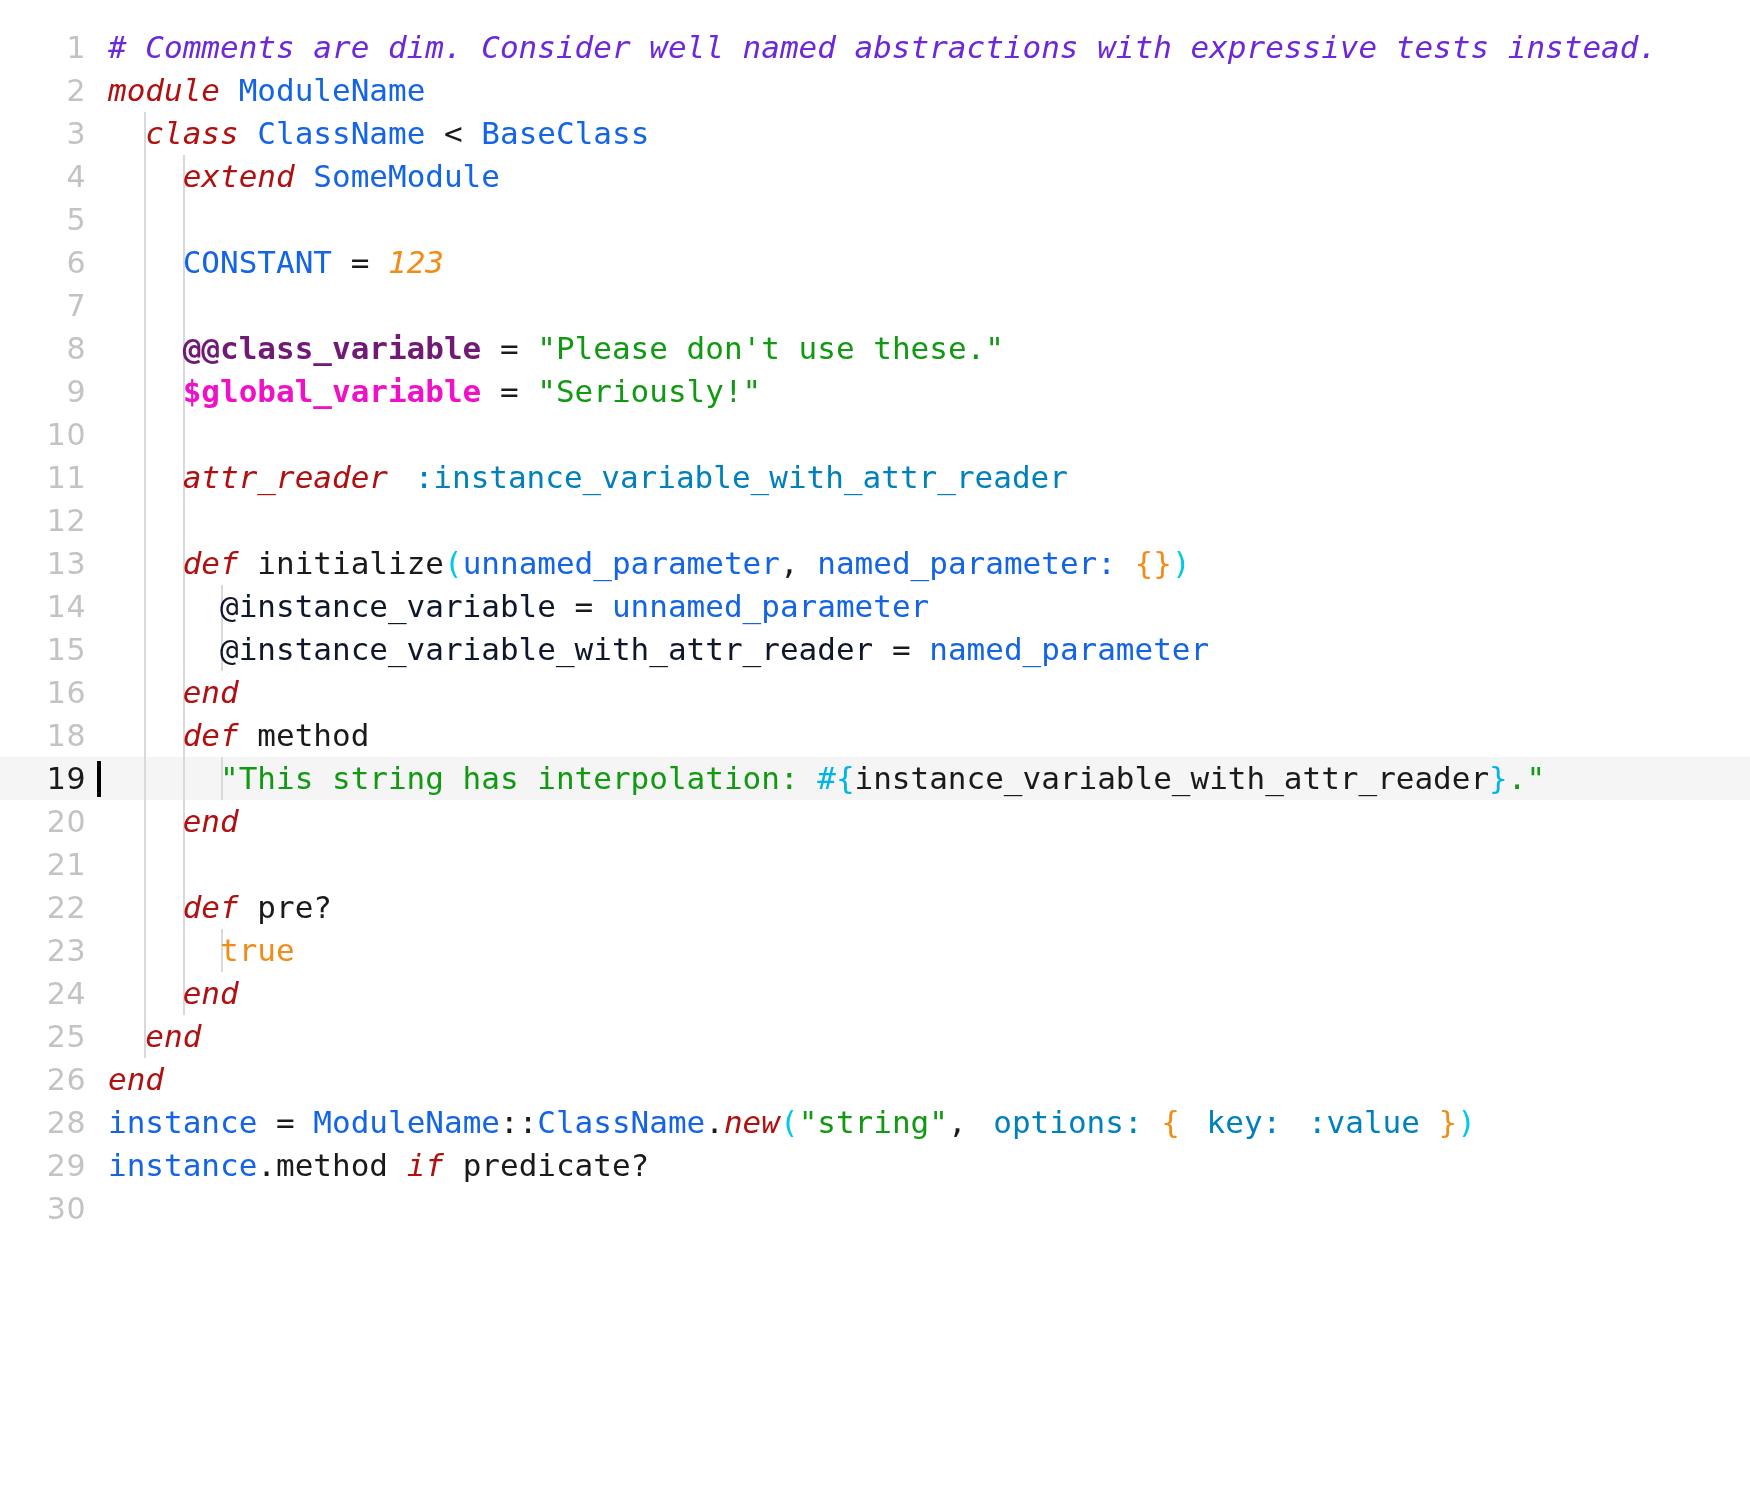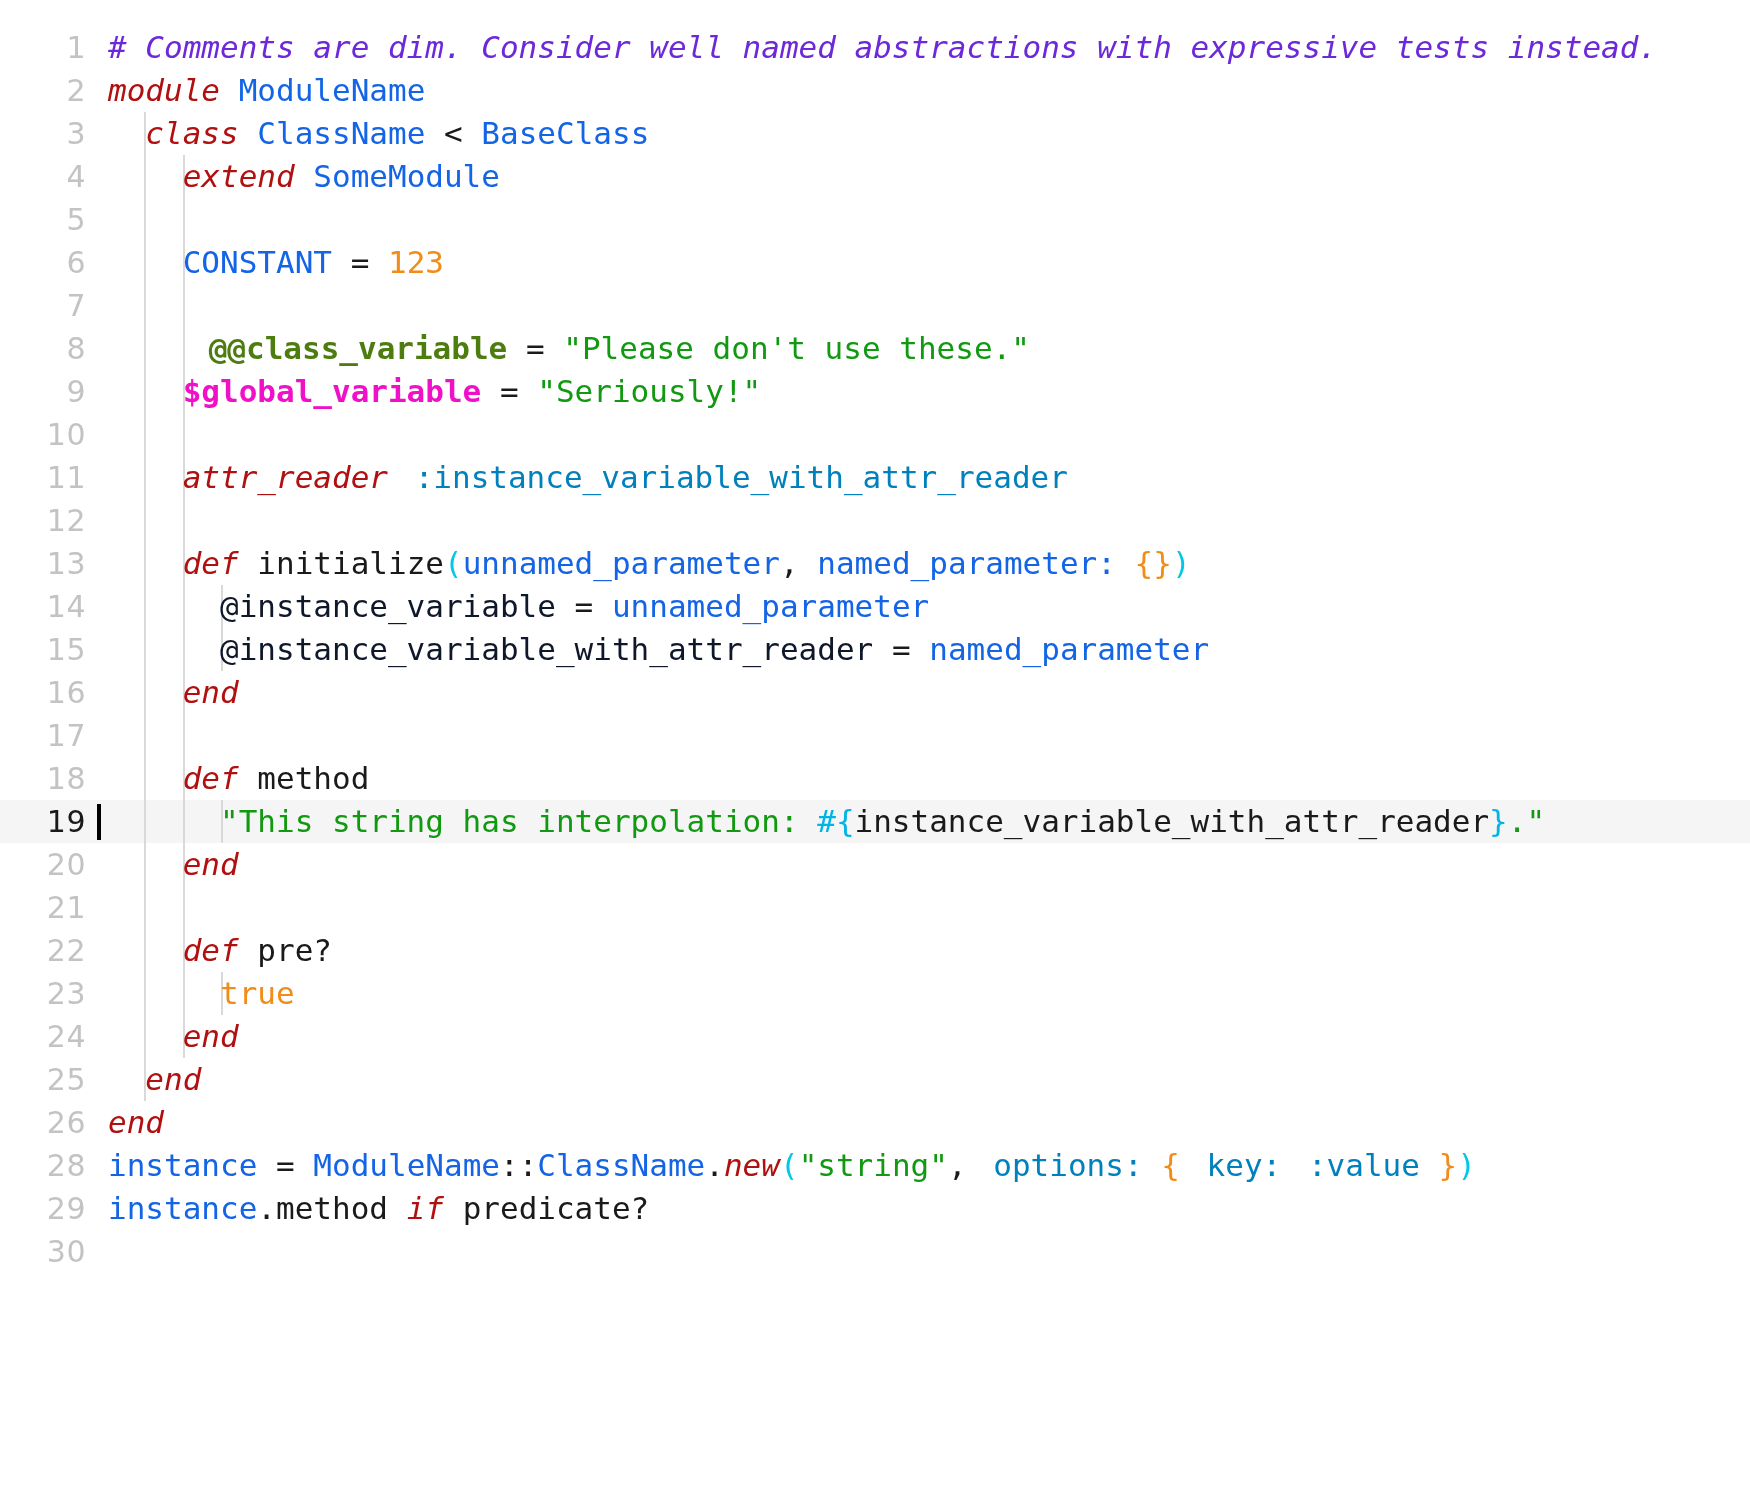--- a/index.html
+++ b/index.html
@@ -102,24 +102,24 @@
     display: block;
     padding-left: 0px;
   }
 
   
   .t-comment  { color: #6d28d9; font-style: italic; }
   .t-kw       { color: #b01010; font-style: italic; }
   .t-const    { color: #1464e6; }
   .t-ident    { color: #1464e6; }
   .t-plain    { color: #1a1a1a; }
-  .t-num      { color: #f28c18; }
+  .t-num      { color: #f28c18; font-style: italic; }
   .t-bool     { color: #f28c18; }
   .t-str      { color: #119911; }
-  .t-cvar     { color: #4d7c0f; font-weight: bold; padding-left: 26px; }
+  .t-cvar     { color: #701a75; font-weight: bold; }
   .t-gvar     { color: #f010c8; font-weight: bold; }
   .t-ivar     { color: #0f172a; }
   .t-sym      { color: #0081bd; margin-left: 8px; }
   .t-br1      { color: #00c8e6; }
   .t-br2      { color: #f28c18; }
   .t-interp   { color: #00b4e6; }
   .t-op       { color: #1a1a1a; }
 </style>
 </head>
 <body>
@@ -134,21 +134,20 @@
     <div class="code-line"><div class="gutter">7</div><div class="cursor-col"></div><div class="content"><div class="guides"><div class="guide g1"></div><div class="guide g2"></div></div><span class="text"></span></div></div>
     <div class="code-line"><div class="gutter">8</div><div class="cursor-col"></div><div class="content"><div class="guides"><div class="guide g1"></div><div class="guide g2"></div></div><span class="text"><span class="t-plain">    </span><span class="t-cvar">@@class_variable</span><span class="t-plain"> </span><span class="t-op">=</span><span class="t-plain"> </span><span class="t-str">"Please don't use these."</span></span></div></div>
     <div class="code-line"><div class="gutter">9</div><div class="cursor-col"></div><div class="content"><div class="guides"><div class="guide g1"></div><div class="guide g2"></div></div><span class="text"><span class="t-plain">    </span><span class="t-gvar">$global_variable</span><span class="t-plain"> </span><span class="t-op">=</span><span class="t-plain"> </span><span class="t-str">"Seriously!"</span></span></div></div>
     <div class="code-line"><div class="gutter">10</div><div class="cursor-col"></div><div class="content"><div class="guides"><div class="guide g1"></div><div class="guide g2"></div></div><span class="text"></span></div></div>
     <div class="code-line"><div class="gutter">11</div><div class="cursor-col"></div><div class="content"><div class="guides"><div class="guide g1"></div><div class="guide g2"></div></div><span class="text"><span class="t-plain">    </span><span class="t-kw">attr_reader</span><span class="t-plain"> </span><span class="t-sym">:instance_variable_with_attr_reader</span></span></div></div>
     <div class="code-line"><div class="gutter">12</div><div class="cursor-col"></div><div class="content"><div class="guides"><div class="guide g1"></div><div class="guide g2"></div></div><span class="text"></span></div></div>
     <div class="code-line"><div class="gutter">13</div><div class="cursor-col"></div><div class="content"><div class="guides"><div class="guide g1"></div><div class="guide g2"></div></div><span class="text"><span class="t-plain">    </span><span class="t-kw">def</span><span class="t-plain"> </span><span class="t-plain">initialize</span><span class="t-br1">(</span><span class="t-ident">unnamed_parameter</span><span class="t-op">,</span><span class="t-plain"> </span><span class="t-ident">named_parameter:</span><span class="t-plain"> </span><span class="t-br2">{}</span><span class="t-br1">)</span></span></div></div>
     <div class="code-line"><div class="gutter">14</div><div class="cursor-col"></div><div class="content"><div class="guides"><div class="guide g1"></div><div class="guide g2"></div><div class="guide g3"></div></div><span class="text"><span class="t-plain">      </span><span class="t-ivar">@instance_variable</span><span class="t-plain"> </span><span class="t-op">=</span><span class="t-plain"> </span><span class="t-ident">unnamed_parameter</span></span></div></div>
     <div class="code-line"><div class="gutter">15</div><div class="cursor-col"></div><div class="content"><div class="guides"><div class="guide g1"></div><div class="guide g2"></div><div class="guide g3"></div></div><span class="text"><span class="t-plain">      </span><span class="t-ivar">@instance_variable_with_attr_reader</span><span class="t-plain"> </span><span class="t-op">=</span><span class="t-plain"> </span><span class="t-ident">named_parameter</span></span></div></div>
     <div class="code-line"><div class="gutter">16</div><div class="cursor-col"></div><div class="content"><div class="guides"><div class="guide g1"></div><div class="guide g2"></div></div><span class="text"><span class="t-plain">    </span><span class="t-kw">end</span></span></div></div>
-    <div class="code-line"><div class="gutter">17</div><div class="cursor-col"></div><div class="content"><div class="guides"><div class="guide g1"></div><div class="guide g2"></div></div><span class="text"></span></div></div>
     <div class="code-line"><div class="gutter">18</div><div class="cursor-col"></div><div class="content"><div class="guides"><div class="guide g1"></div><div class="guide g2"></div></div><span class="text"><span class="t-plain">    </span><span class="t-kw">def</span><span class="t-plain"> </span><span class="t-plain">method</span></span></div></div>
     <div class="code-line active"><div class="gutter">19</div><div class="cursor-col"><div class="caret"></div></div><div class="content"><div class="guides"><div class="guide g1"></div><div class="guide g2"></div><div class="guide g3"></div></div><span class="text"><span class="t-plain">      </span><span class="t-str">"This string has interpolation: </span><span class="t-interp">#{</span><span class="t-plain">instance_variable_with_attr_reader</span><span class="t-interp">}</span><span class="t-str">."</span></span></div></div>
     <div class="code-line"><div class="gutter">20</div><div class="cursor-col"></div><div class="content"><div class="guides"><div class="guide g1"></div><div class="guide g2"></div></div><span class="text"><span class="t-plain">    </span><span class="t-kw">end</span></span></div></div>
     <div class="code-line"><div class="gutter">21</div><div class="cursor-col"></div><div class="content"><div class="guides"><div class="guide g1"></div><div class="guide g2"></div></div><span class="text"></span></div></div>
     <div class="code-line"><div class="gutter">22</div><div class="cursor-col"></div><div class="content"><div class="guides"><div class="guide g1"></div><div class="guide g2"></div></div><span class="text"><span class="t-plain">    </span><span class="t-kw">def</span><span class="t-plain"> </span><span class="t-plain">pre?</span></span></div></div>
     <div class="code-line"><div class="gutter">23</div><div class="cursor-col"></div><div class="content"><div class="guides"><div class="guide g1"></div><div class="guide g2"></div><div class="guide g3"></div></div><span class="text"><span class="t-plain">      </span><span class="t-bool">true</span></span></div></div>
     <div class="code-line"><div class="gutter">24</div><div class="cursor-col"></div><div class="content"><div class="guides"><div class="guide g1"></div><div class="guide g2"></div></div><span class="text"><span class="t-plain">    </span><span class="t-kw">end</span></span></div></div>
     <div class="code-line"><div class="gutter">25</div><div class="cursor-col"></div><div class="content"><div class="guides"><div class="guide g1"></div></div><span class="text"><span class="t-plain">  </span><span class="t-kw">end</span></span></div></div>
     <div class="code-line"><div class="gutter">26</div><div class="cursor-col"></div><div class="content"><div class="guides"></div><span class="text"><span class="t-kw">end</span></span></div></div>
     <div class="code-line"><div class="gutter">28</div><div class="cursor-col"></div><div class="content"><div class="guides"></div><span class="text"><span class="t-ident">instance</span><span class="t-plain"> </span><span class="t-op">=</span><span class="t-plain"> </span><span class="t-const">ModuleName</span><span class="t-op">::</span><span class="t-const">ClassName</span><span class="t-op">.</span><span class="t-kw">new</span><span class="t-br1">(</span><span class="t-str">"string"</span><span class="t-op">,</span><span class="t-plain"> </span><span class="t-sym">options:</span><span class="t-plain"> </span><span class="t-br2">{</span><span class="t-plain"> </span><span class="t-sym">key:</span><span class="t-plain"> </span><span class="t-sym">:value</span><span class="t-plain"> </span><span class="t-br2">}</span><span class="t-br1">)</span></span></div></div>

